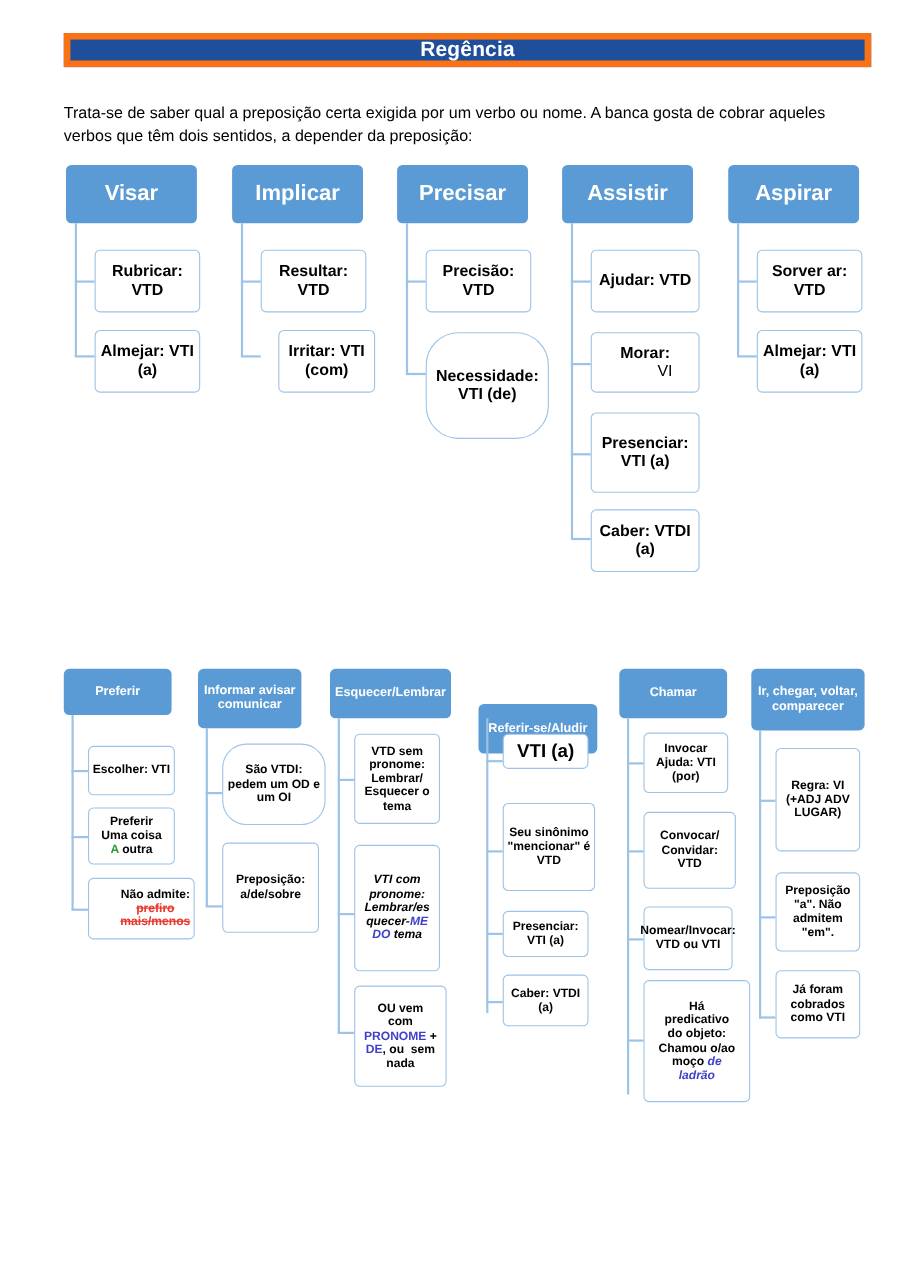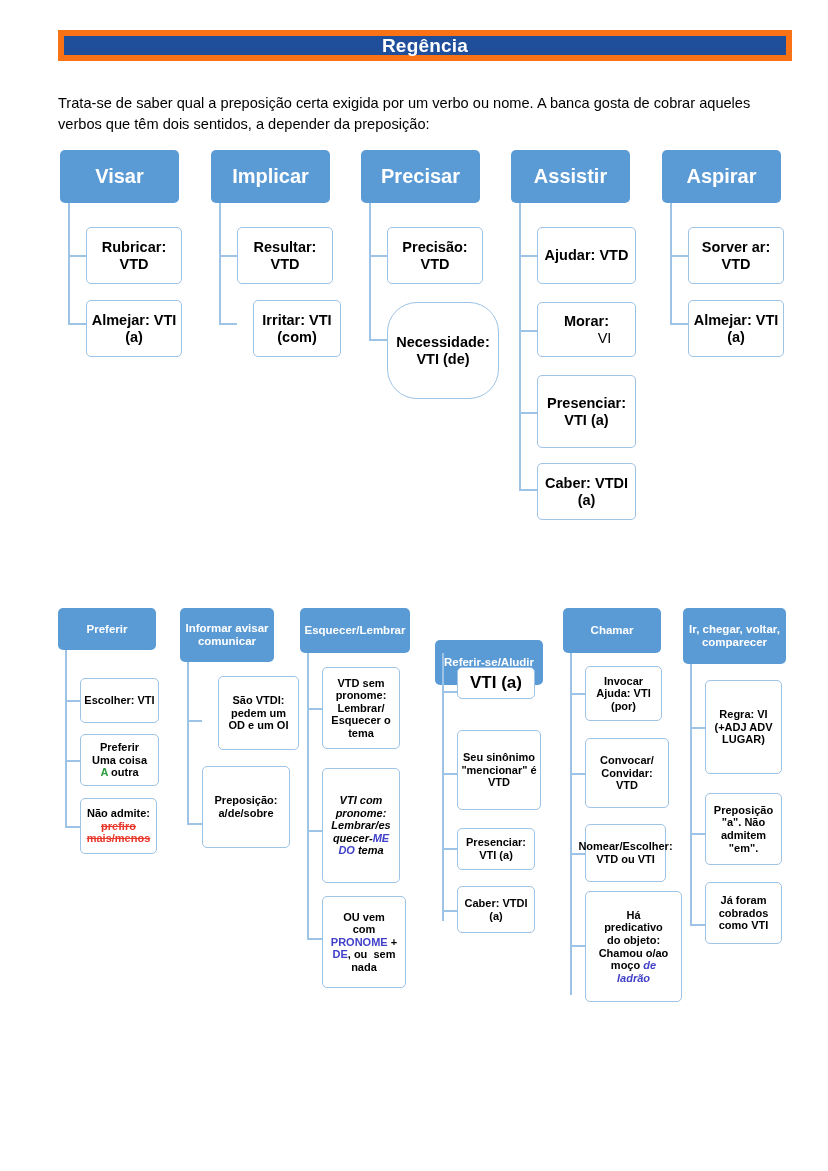--- a/index.html
+++ b/index.html
@@ -185,31 +185,31 @@
   <div class="column" style="left:58px; width:180px;">
     <div class="node-head" style="left:0; width:98px; height:42px;">Preferir</div>
     <div class="conn-v" style="left:7px; top:42px; height:177px;"></div>
     <div class="conn-h" style="left:7px; top:92px; width:15px;"></div>
     <div class="conn-h" style="left:7px; top:152px; width:15px;"></div>
     <div class="conn-h" style="left:7px; top:218px; width:15px;"></div>
     <div class="node-child" style="left:22px; top:70px; width:79px; height:45px;">Escolher: VTI</div>
     <div class="node-child" style="left:22px; top:126px; width:79px; height:52px;">
       <span>Preferir<br>Uma coisa<br><span class="t-green">A</span> outra</span>
     </div>
-    <div class="node-child" style="left:22px; top:190px; width:77px; height:56px;">
+    <div class="node-child" style="left:22px; top:190px; width:97px; height:56px;justify-content:flex-end;">
       <span>Não admite:<br><span class="t-red">prefiro</span><br><span class="t-red">mais/menos</span></span>
     </div>
   </div>
 
   <div class="column" style="left:180px; width:180px;">
     <div class="node-head" style="left:0; width:94px; height:54px;">Informar avisar comunicar</div>
     <div class="conn-v" style="left:7px; top:54px; height:162px;"></div>
     <div class="conn-h" style="left:7px; top:112px; width:15px;"></div>
     <div class="conn-h" style="left:7px; top:215px; width:15px;"></div>
-    <div class="node-child" style="left:38px; top:68px; width:81px; height:74px;">São VTDI: pedem um OD e um OI</div>
+    <div class="node-child" style="left:22px; top:68px; width:94px; height:74px;border-radius:22px;">São VTDI: pedem um OD e um OI</div>
     <div class="node-child" style="left:22px; top:158px; width:88px; height:82px;">Preposição: a/de/sobre</div>
   </div>
 
   <div class="column" style="left:300px; width:180px;">
     <div class="node-head" style="left:0; width:110px; height:45px;">Esquecer/Lembrar</div>
     <div class="conn-v" style="left:7px; top:45px; height:286px;"></div>
     <div class="conn-h" style="left:7px; top:100px; width:15px;"></div>
     <div class="conn-h" style="left:7px; top:222px; width:15px;"></div>
     <div class="conn-h" style="left:7px; top:330px; width:15px;"></div>
     <div class="node-child" style="left:22px; top:59px; width:78px; height:82px;">VTD sem pronome: Lembrar/ Esquecer o tema</div>
@@ -236,21 +236,21 @@
 
   <div class="column" style="left:563px; width:180px;">
     <div class="node-head" style="left:0; width:98px; height:45px;">Chamar</div>
     <div class="conn-v" style="left:7px; top:45px; height:342px;"></div>
     <div class="conn-h" style="left:7px; top:85px; width:15px;"></div>
     <div class="conn-h" style="left:7px; top:165px; width:15px;"></div>
     <div class="conn-h" style="left:7px; top:245px; width:15px;"></div>
     <div class="conn-h" style="left:7px; top:337px; width:15px;"></div>
     <div class="node-child" style="left:22px; top:58px; width:77px; height:55px;">Invocar Ajuda: VTI (por)</div>
     <div class="node-child" style="left:22px; top:130px; width:84px; height:70px;">Convocar/ Convidar: VTD</div>
-    <div class="node-child" style="left:22px; top:216px; width:81px; height:58px;">Nomear/Escolher: VTD ou VTI</div>
+    <div class="node-child" style="left:22px; top:216px; width:81px; height:58px;">Nomear/Invocar: VTD ou VTI</div>
     <div class="node-child" style="left:22px; top:283px; width:97px; height:111px;">
       <span>Há<br>predicativo<br>do objeto:<br>Chamou o/ao<br>moço <span class="t-blue t-italic">de</span><br><span class="t-blue t-italic">ladrão</span></span>
     </div>
   </div>
 
   <div class="column" style="left:683px; width:180px;">
     <div class="node-head" style="left:0; width:103px; height:56px;">Ir, chegar, voltar, comparecer</div>
     <div class="conn-v" style="left:7px; top:56px; height:262px;"></div>
     <div class="conn-h" style="left:7px; top:119px; width:15px;"></div>
     <div class="conn-h" style="left:7px; top:225px; width:15px;"></div>

